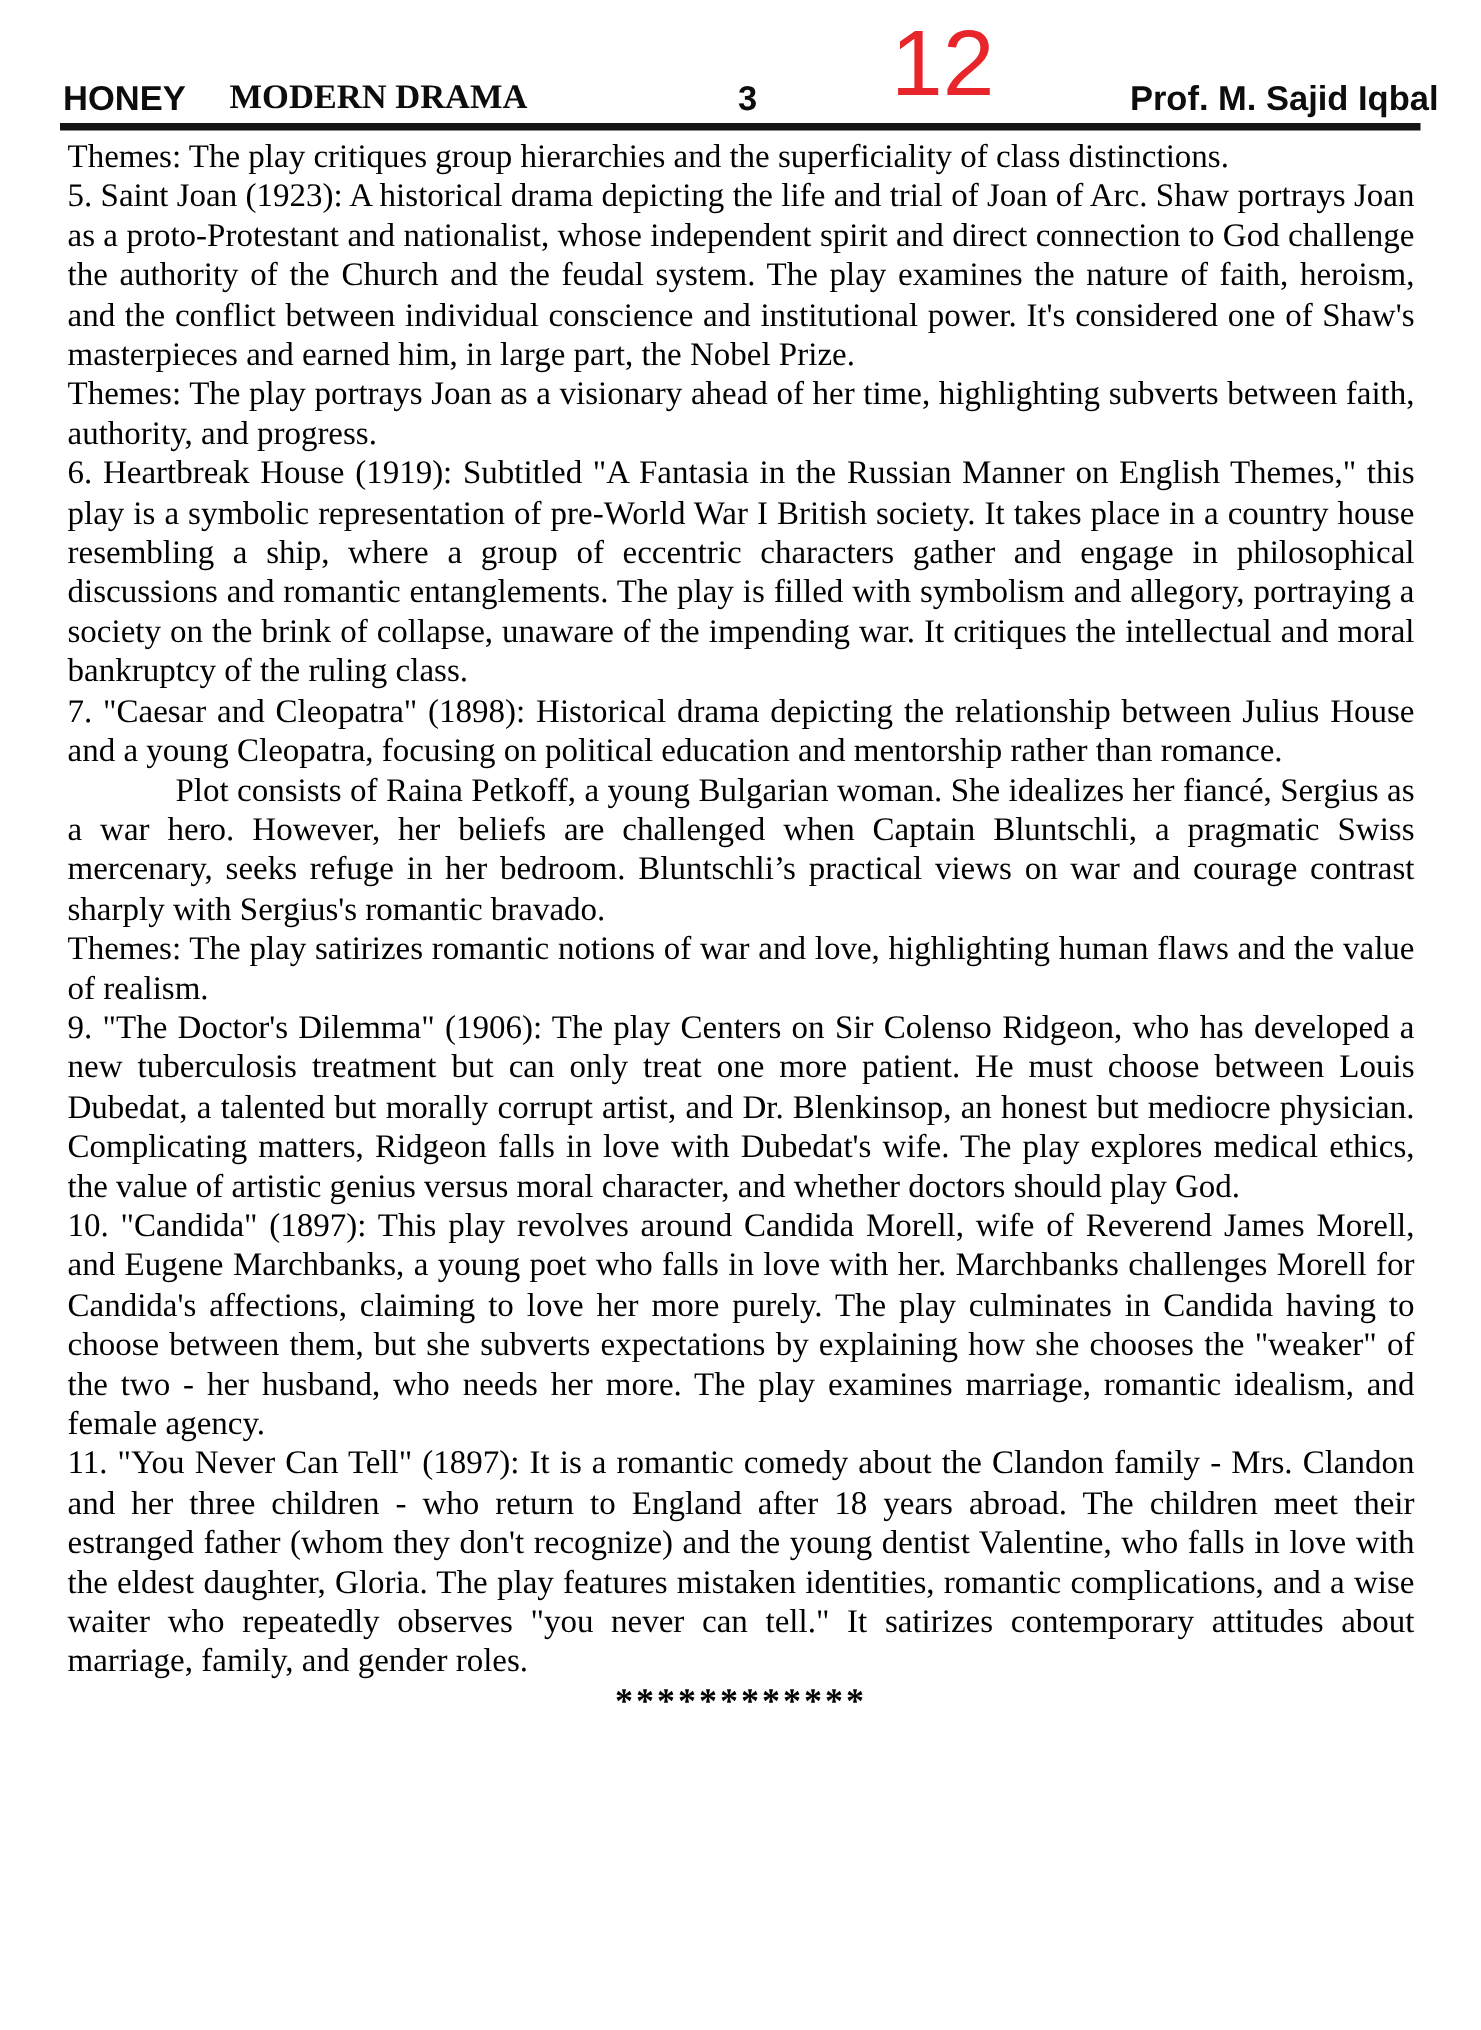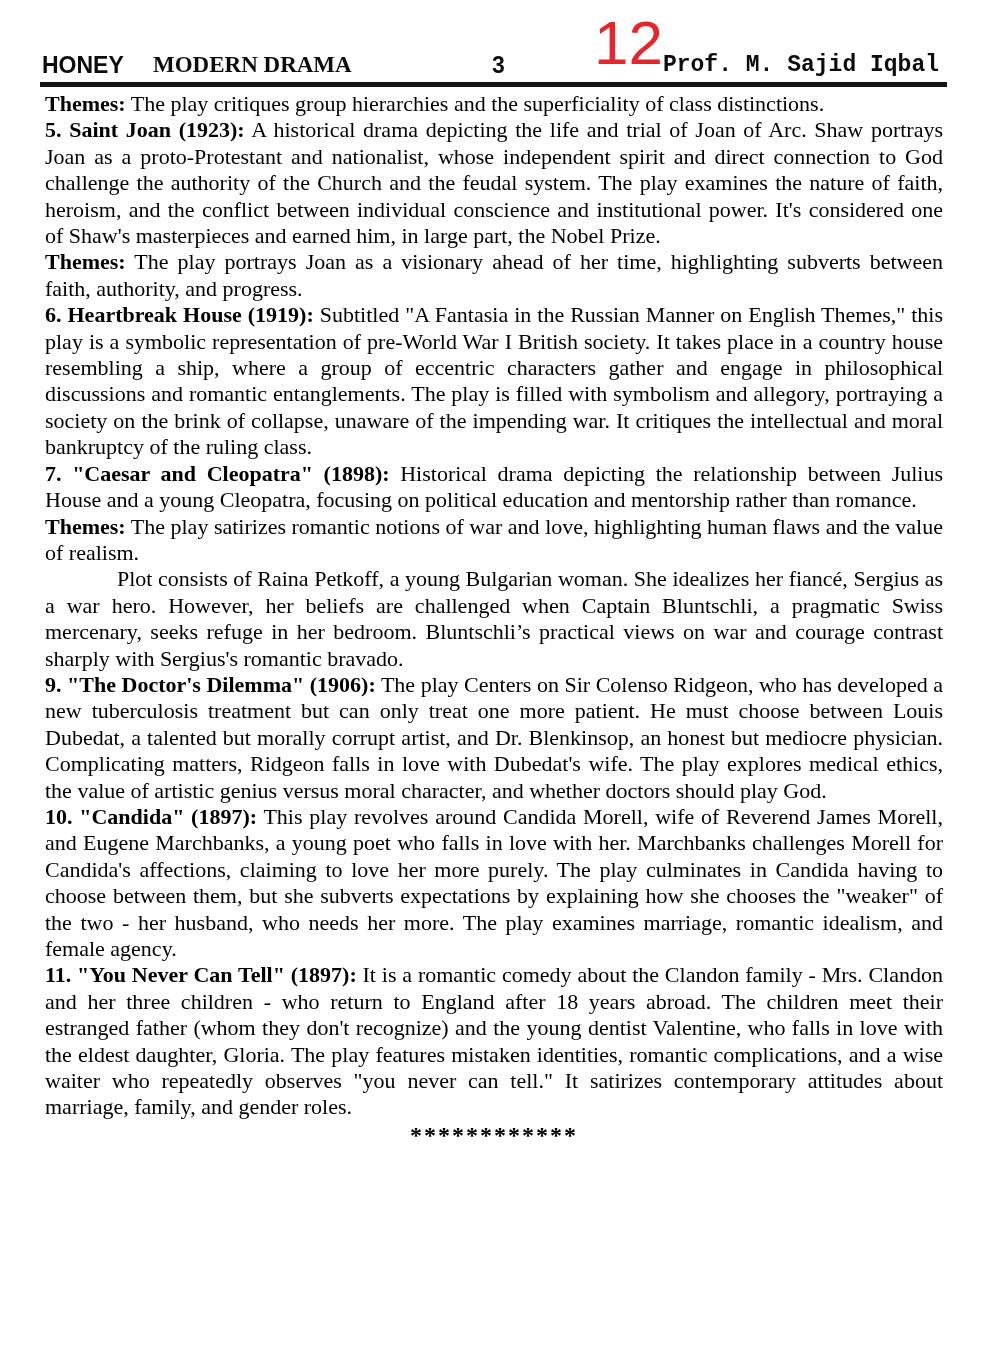--- a/index.html
+++ b/index.html
@@ -28,21 +28,21 @@
     font-family: "Liberation Sans", sans-serif;
     font-weight: bold;
     font-size: 23px;
     line-height: 26px;
     white-space: nowrap;
     color: #0d0d0d;
   }
   .hdr-brand  { left: 42px; }
   .hdr-title  { left: 153px; font-family: Liberation Serif, serif; }
   .hdr-page   { left: 492px; }
-  .hdr-author { right: 48px; font-family: Liberation Mono, monospace; }
+  .hdr-author { right: 28px; }
   .hdr-rednum {
     position: absolute;
     left: 570px;
     top: 12px;
     font-family: "Liberation Sans", sans-serif;
     font-weight: normal;
     font-size: 62px;
     line-height: 1;
     color: #e8252b;
     margin-left: 24px;
@@ -59,21 +59,21 @@
   .content {
     position: absolute;
     top: 91px;
     left: 45px;
     width: 898px;
     text-align: justify;
     font-size: 22px;
     line-height: 26.4px;
   }
   .para { margin: 0; }
-  .para .lead { font-weight: bold; }
+  .para .lead { font-weight: normal; }
   .para.indent { text-indent: 72px; }
   .footer-sep {
     margin: 0;
     text-align: center;
     font-weight: bold;
     font-size: 24px;
     letter-spacing: 2px;
     line-height: 28px;
   }
 </style>
@@ -97,23 +97,23 @@
 
     <p class="para"><span class="lead">5. Saint Joan (1923):</span><span> A historical drama depicting the life and trial of Joan of Arc. Shaw portrays Joan as a proto-Protestant and nationalist, whose independent spirit and direct connection to God challenge the authority of the Church and the feudal system. The play examines the nature of faith, heroism, and the conflict between individual conscience and institutional power. It's considered one of Shaw's masterpieces and earned him, in large part, the Nobel Prize.</span></p>
 
     <p class="para"><span class="lead">Themes:</span><span> The play portrays Joan as a visionary ahead of her time, highlighting subverts between faith, authority, and progress.</span></p>
 
     <p class="para"><span class="lead">6. Heartbreak House (1919):</span><span> Subtitled "A Fantasia in the Russian Manner on English Themes," this play is a symbolic representation of pre-World War I British society. It takes place in a country house resembling a ship, where a group of eccentric characters gather and engage in philosophical discussions and romantic entanglements. The play is filled with symbolism and allegory, portraying a society on the brink of collapse, unaware of the impending war. It critiques the intellectual and moral bankruptcy of the ruling class.</span></p>
 
     <p class="para"><span class="lead">7. "Caesar and Cleopatra" (1898):</span><span> Historical drama depicting the relationship between Julius House and a young Cleopatra, focusing on political education and mentorship rather than romance.</span></p>
 
 
+    <p class="para indent"><span>Plot consists of Raina Petkoff, a young Bulgarian woman. She idealizes her fiancé, Sergius as a war hero. However, her beliefs are challenged when Captain Bluntschli, a pragmatic Swiss mercenary, seeks refuge in her bedroom. Bluntschli’s practical views on war and courage contrast sharply with Sergius's romantic bravado.</span></p>
+
     <p class="para"><span class="lead">Themes:</span><span> The play satirizes romantic notions of war and love, highlighting human flaws and the value of realism.</span></p>
-
-    <p class="para indent"><span>Plot consists of Raina Petkoff, a young Bulgarian woman. She idealizes her fiancé, Sergius as a war hero. However, her beliefs are challenged when Captain Bluntschli, a pragmatic Swiss mercenary, seeks refuge in her bedroom. Bluntschli’s practical views on war and courage contrast sharply with Sergius's romantic bravado.</span></p>
 
     <p class="para"><span class="lead">9. "The Doctor's Dilemma" (1906):</span><span> The play Centers on Sir Colenso Ridgeon, who has developed a new tuberculosis treatment but can only treat one more patient. He must choose between Louis Dubedat, a talented but morally corrupt artist, and Dr. Blenkinsop, an honest but mediocre physician. Complicating matters, Ridgeon falls in love with Dubedat's wife. The play explores medical ethics, the value of artistic genius versus moral character, and whether doctors should play God.</span></p>
 
     <p class="para"><span class="lead">10. "Candida" (1897):</span><span> This play revolves around Candida Morell, wife of Reverend James Morell, and Eugene Marchbanks, a young poet who falls in love with her. Marchbanks challenges Morell for Candida's affections, claiming to love her more purely. The play culminates in Candida having to choose between them, but she subverts expectations by explaining how she chooses the "weaker" of the two - her husband, who needs her more. The play examines marriage, romantic idealism, and female agency.</span></p>
 
     <p class="para"><span class="lead">11. "You Never Can Tell" (1897):</span><span> It is a romantic comedy about the Clandon family - Mrs. Clandon and her three children - who return to England after 18 years abroad. The children meet their estranged father (whom they don't recognize) and the young dentist Valentine, who falls in love with the eldest daughter, Gloria. The play features mistaken identities, romantic complications, and a wise waiter who repeatedly observes "you never can tell." It satirizes contemporary attitudes about marriage, family, and gender roles.</span></p>
 
     <p class="footer-sep">************</p>
 
   </div>

